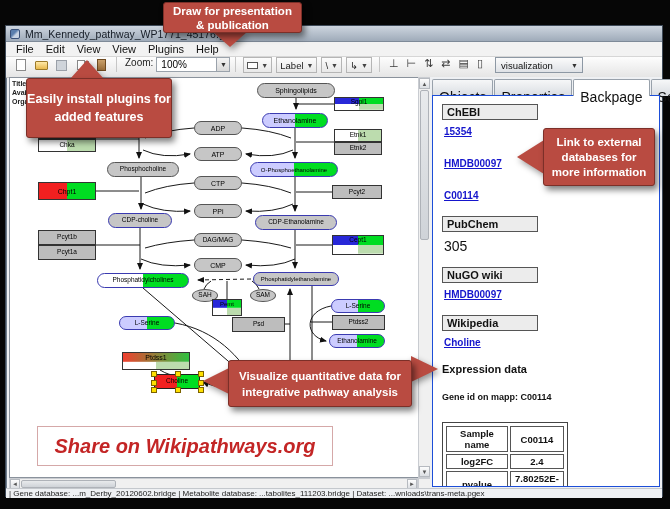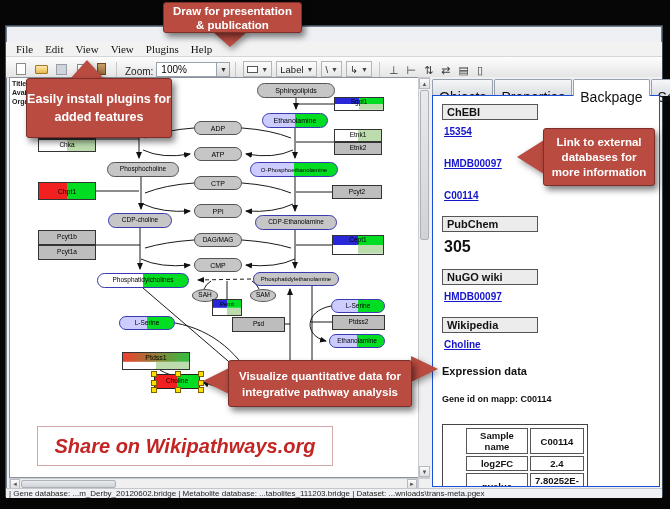--- a/index.html
+++ b/index.html
@@ -4,22 +4,22 @@
 <style>
   html,body{margin:0;padding:0;background:#000;}
   *{box-sizing:border-box;font-family:"Liberation Sans",sans-serif;}
   #frame{position:relative;width:670px;height:509px;background:#060606;overflow:hidden;}
   
   #win{position:absolute;left:5px;top:25px;width:658px;height:472px;background:#eef0f3;border:1px solid #3e4a58;box-shadow:0 0 0 1px #6f7d8c inset;}
   #titlebar{position:absolute;left:0;top:0;width:100%;height:16px;background:linear-gradient(#cdd5df,#9fabb9);display:flex;align-items:center;padding:0 4px;border-bottom:1px solid #7e8a98;}
   .app-icon{width:10px;height:10px;margin-right:5px;background:linear-gradient(135deg,#5b7fae 40%,#c8d4e4 60%);border:1px solid #39517a;border-radius:2px;}
   #title-text{font-size:10.5px;color:#151c26;white-space:nowrap;overflow:hidden;}
   #menubar{position:absolute;left:0;top:16px;width:100%;height:15px;background:#f2f2f2;border-bottom:1px solid #d6d6d6;display:flex;align-items:center;padding-left:4px;}
-  .menu-item{font-size:11px;color:#111;padding:0 6px;cursor:default;font-family:Liberation Serif, serif;}
-  #toolbar{position:absolute;left:0;top:31px;width:100%;height:21px;background:linear-gradient(#fdfdfd,#e5e5e5);border-bottom:1px solid #c2c2c2;display:flex;align-items:flex-end;padding-left:5px;}
+  .menu-item{font-size:11px;color:#111;padding:0 6px;cursor:default;}
+  #toolbar{position:absolute;left:0;top:31px;width:100%;height:21px;background:linear-gradient(#fdfdfd,#e5e5e5);border-bottom:1px solid #c2c2c2;display:flex;align-items:flex-start;padding-left:5px;}
   .tb-sep{width:1px;height:15px;background:#c6c6c6;margin:0 5px;}
   .tb-ic{width:16px;height:16px;margin:0 2px;display:flex;align-items:center;justify-content:center;position:relative;}
   .new-file-icon i{display:block;width:10px;height:12px;background:#fff;border:1px solid #8a8a8a;}
   .open-file-icon i{display:block;width:13px;height:9px;background:linear-gradient(#ffe9a8,#e8b94e);border:1px solid #9c7a2a;border-radius:1px;}
   .save-file-icon i{display:block;width:11px;height:11px;background:#cfd4da;border:1px solid #9aa0a8;}
   .copy-icon i{display:block;width:8px;height:10px;background:#fff;border:1px solid #888;box-shadow:3px 2px 0 #fff,3px 2px 0 1px #888;}
   .paste-icon i{display:block;width:9px;height:12px;background:linear-gradient(#c9a06a,#9a6d3a);border:1px solid #6e4a20;}
   .tb-label{font-size:10px;color:#222;margin:0 3px;}
   .combo{height:15px;background:#fff;border:1px solid #9aa2ab;display:flex;align-items:center;font-size:10px;padding-left:4px;position:relative;}
   .combo .arrow-btn{margin-left:auto;width:13px;height:13px;background:linear-gradient(#f4f4f4,#d9d9d9);border-left:1px solid #9aa2ab;font-size:7px;display:flex;align-items:center;justify-content:center;color:#333;}
@@ -50,26 +50,26 @@
   .sc-thumb{position:absolute;background:linear-gradient(#e8eaec,#cfd3d8);border:1px solid #aeb2b8;border-radius:2px;}
   
   #panel{position:absolute;left:424px;top:51px;width:232px;height:412px;background:#eef0f3;}
   #tabs{position:absolute;left:2px;top:2px;height:17px;display:flex;}
   .tab{font-size:14px;color:#111;padding:9px 6px 1px;border:1px solid #98a1ab;border-bottom:none;background:linear-gradient(#f6f7f8,#d9dde2);margin-right:1px;border-radius:2px 2px 0 0;}
   .tab.active{background:#fff;position:relative;z-index:2;height:17px;}
   #panel-content{position:absolute;left:2px;top:18px;width:228px;height:392px;background:#fff;border:1px solid #1d4ed8;padding:8px 0 0 9px;overflow:hidden;}
   .bp-header{width:96px;border:1px solid #555;background:#ececec;font-size:11px;font-weight:bold;color:#111;padding:1px 4px;}
   .bp-header.wide{width:110px;}
   .bp-link{display:inline-block;font-size:10px;font-weight:bold;color:#1515cc;text-decoration:underline;margin:6px 0 0 2px;}
-  .bp-value{font-size:16px;font-weight:bold;color:#111;margin:6px 0 0 2px;}
+  .bp-value{font-size:14px;font-weight:normal;color:#111;margin:6px 0 0 2px;}
   .bp-section{margin-bottom:13px;}
   #exp-title{font-size:11px;font-weight:bold;color:#111;margin:4px 0 0 0;}
   #gene-line{font-size:9px;font-weight:bold;color:#111;margin:17px 0 20px 0;}
   #exp-table-wrap{border:1px solid #444;display:inline-block;padding:1px;background:#fff;}
-  #exp-table{border-collapse:separate;border-spacing:2px;padding-left:20px;}
+  #exp-table{border-collapse:separate;border-spacing:2px;}
   #exp-table td{border:1px solid #555;font-size:9.5px;font-weight:bold;color:#111;text-align:center;padding:1px 4px;height:13px;}
   #exp-table td:first-child{width:62px;}
   #exp-table td:last-child{width:52px;}
   
   #statusbar{position:absolute;left:0;top:462px;width:100%;height:10px;background:#eef0f3;border-top:1px solid #c4c8cd;display:flex;align-items:center;padding-left:3px;}
   #status-text{font-size:8px;color:#222;white-space:nowrap;}
   
   .callout{position:absolute;z-index:50;background:#b94b41;border:1px solid #7c2f28;border-radius:3px;box-shadow:3px 4px 6px rgba(0,0,0,.5);color:#fff;font-weight:bold;display:flex;align-items:center;justify-content:center;text-align:center;white-space:pre-line;}
   .tri{position:absolute;z-index:49;width:0;height:0;filter:drop-shadow(2px 3px 3px rgba(0,0,0,.4));}
   #callout-draw{left:163px;top:2px;width:139px;height:31px;font-size:11.5px;line-height:14px;}
@@ -81,20 +81,24 @@
   #callout-viz{left:228px;top:360px;width:184px;height:47px;font-size:11.5px;line-height:16px;}
   #tri-viz-l{left:203px;top:368px;border-top:13px solid transparent;border-bottom:13px solid transparent;border-right:26px solid #b94b41;}
   #tri-viz-r{left:411px;top:356px;border-top:13px solid transparent;border-bottom:13px solid transparent;border-left:27px solid #b94b41;}
 </style>
 </head>
 <body>
 
 <div id="frame">
   <div id="win">
 
+    <div id="titlebar">
+      <span class="app-icon"></span>
+      <span id="title-text">Mm_Kennedy_pathway_WP1771_45176.gp</span>
+    </div>
 
     <div id="menubar">
         <span class="menu-item">File</span>
         <span class="menu-item">Edit</span>
         <span class="menu-item">View</span>
         <span class="menu-item">View</span>
         <span class="menu-item">Plugins</span>
         <span class="menu-item">Help</span>
       </div>
 
@@ -141,20 +145,24 @@
         </span>
       <span class="tb-sep"></span>
       <span id="align-icons" style="display:flex;">
           <span class="al-ic">⊥</span>
           <span class="al-ic">⊢</span>
           <span class="al-ic">⇅</span>
           <span class="al-ic">⇄</span>
           <span class="al-ic">▤</span>
           <span class="al-ic">▯</span>
         </span>
+      <span class="viz-combo">
+        <span>visualization</span>
+        <span class="car">▼</span>
+      </span>
     </div>
 
     <div id="canvas">
       <div class="corner-label" style="top:2px;">Title:</div>
       <div class="corner-label" style="top:11px;">Availa</div>
       <div class="corner-label" style="top:20px;">Organi</div>
 
       <svg id="edges" width="409" height="401">
         <defs>
           <marker id="ah" markerWidth="8" markerHeight="8" refX="6" refY="3" orient="auto" markerUnits="userSpaceOnUse">

